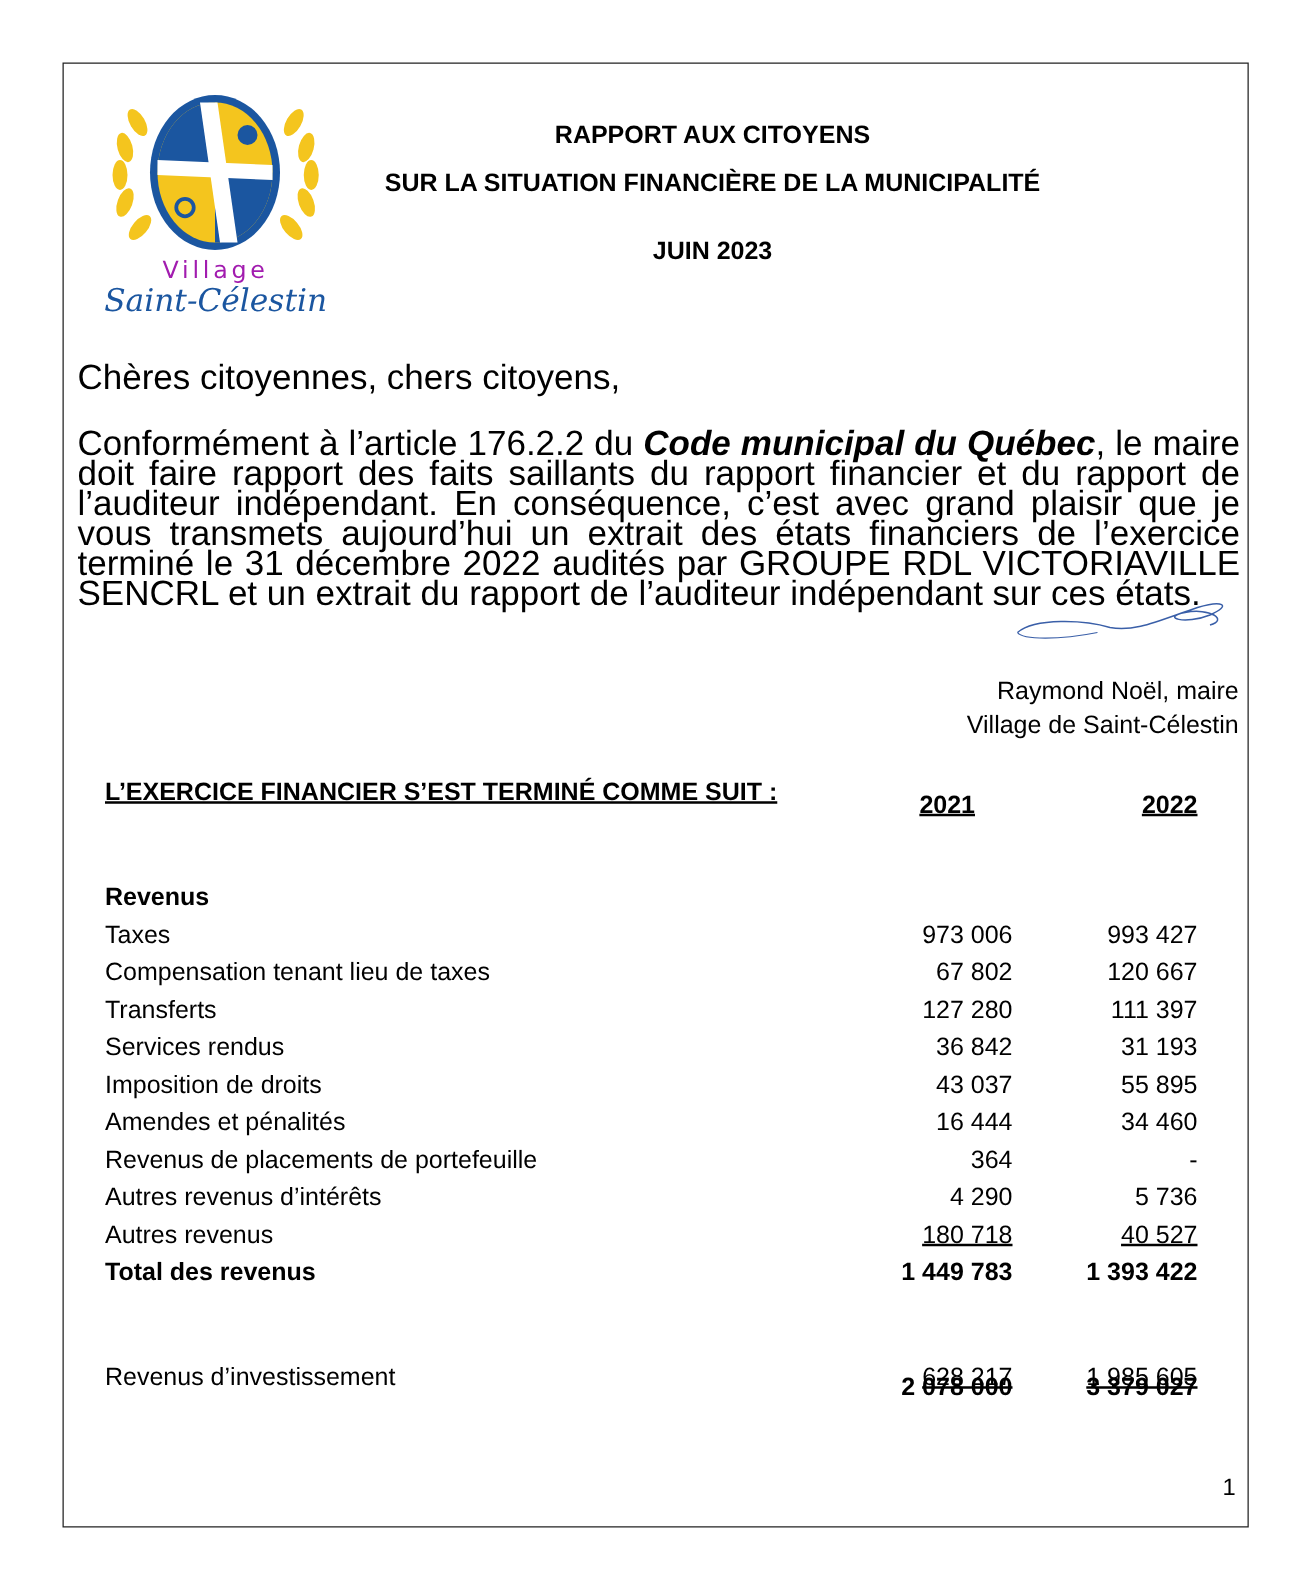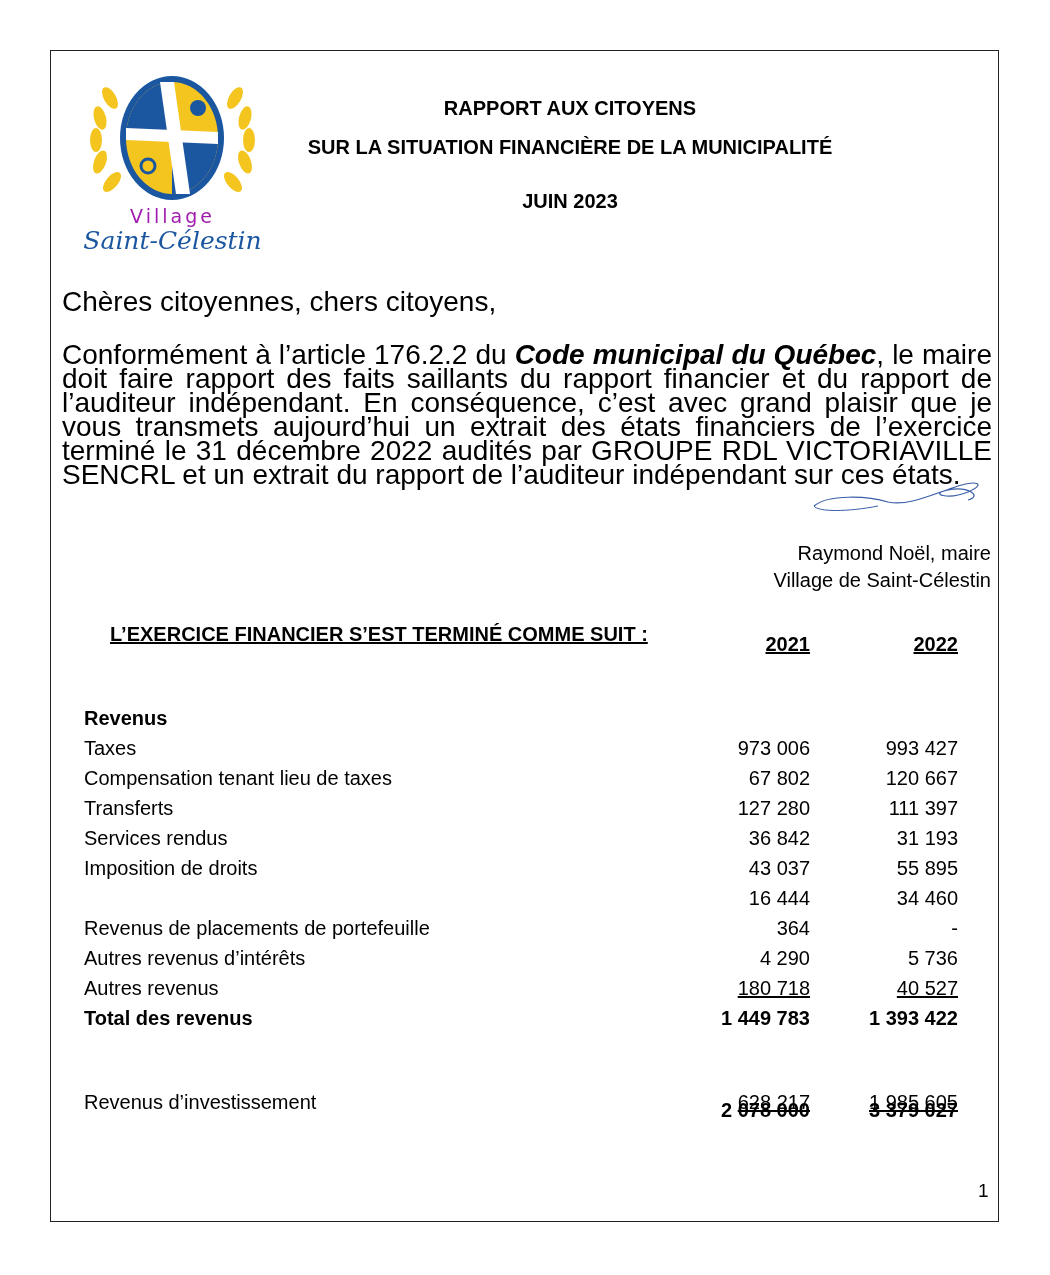--- a/index.html
+++ b/index.html
@@ -11,23 +11,23 @@
   .title { position:absolute; left:300px; width:540px; text-align:center; font-weight:bold; font-size:20px; line-height:24px; }
   .t1 { top:96px;text-align:center; } .t2 { top:135px; } .t3 { top:189px; }
   .title.t2 { left:250px; width:640px; }
   .para { position:absolute; left:62px; width:930px; font-size:28px; line-height:24px; }
   .greeting { top:290px; }
   .body-para { top:343px; text-align:justify; text-align-last:left; }
   .body-para b { font-style:italic; }
   .signature { position:absolute; left:808px; top:476px; width:182px; height:42px; }
   .signer { position:absolute; right:59px; text-align:right; font-size:20px; line-height:24px; }
   .s1 { top:541px; } .s2 { top:568px; }
-  .tbl-head { position:absolute; left:84px; top:621px; width:560px; font-weight:bold; font-size:20px; line-height:26px; text-decoration:underline;margin-left:26px; }
+  .tbl-head { position:absolute; left:84px; top:621px; width:560px; font-weight:bold; font-size:20px; line-height:26px; text-decoration:underline; }
   .yr { position:absolute; top:633px; font-weight:bold; font-size:20px; text-decoration:underline; text-align:right; width:100px; }
-  .yr1 { left:710px; } .yr2 { left:858px; }
+  .yr1 { left:680px; } .yr2 { left:858px; }
   .row { position:absolute; left:84px; width:875px; height:30px; font-size:20px; line-height:30px; }
   .row .lbl { position:absolute; left:0; top:0; }
   .row .v { position:absolute; top:0; width:140px; text-align:right; }
   .row .v1 { left:586px; } .row .v2 { left:734px; }
   .row.bold { font-weight:bold; }
   .u { text-decoration:underline; }
   .page-num { position:absolute; left:978px; top:1180px; font-size:19px; }
 </style>
 </head>
 <body>
@@ -103,20 +103,21 @@
     <span class="lbl">Services rendus</span>
     <span class="v v1">36 842</span>
     <span class="v v2">31 193</span>
   </div>
 <div class="row" style="top:853px">
     <span class="lbl">Imposition de droits</span>
     <span class="v v1">43 037</span>
     <span class="v v2">55 895</span>
   </div>
 <div class="row" style="top:883px">
+    <span class="lbl">Amendes et pénalités</span>
     <span class="v v1">16 444</span>
     <span class="v v2">34 460</span>
   </div>
 <div class="row" style="top:913px">
     <span class="lbl">Revenus de placements de portefeuille</span>
     <span class="v v1">364</span>
     <span class="v v2">-</span>
   </div>
 <div class="row" style="top:943px">
     <span class="lbl">Autres revenus d’intérêts</span>

